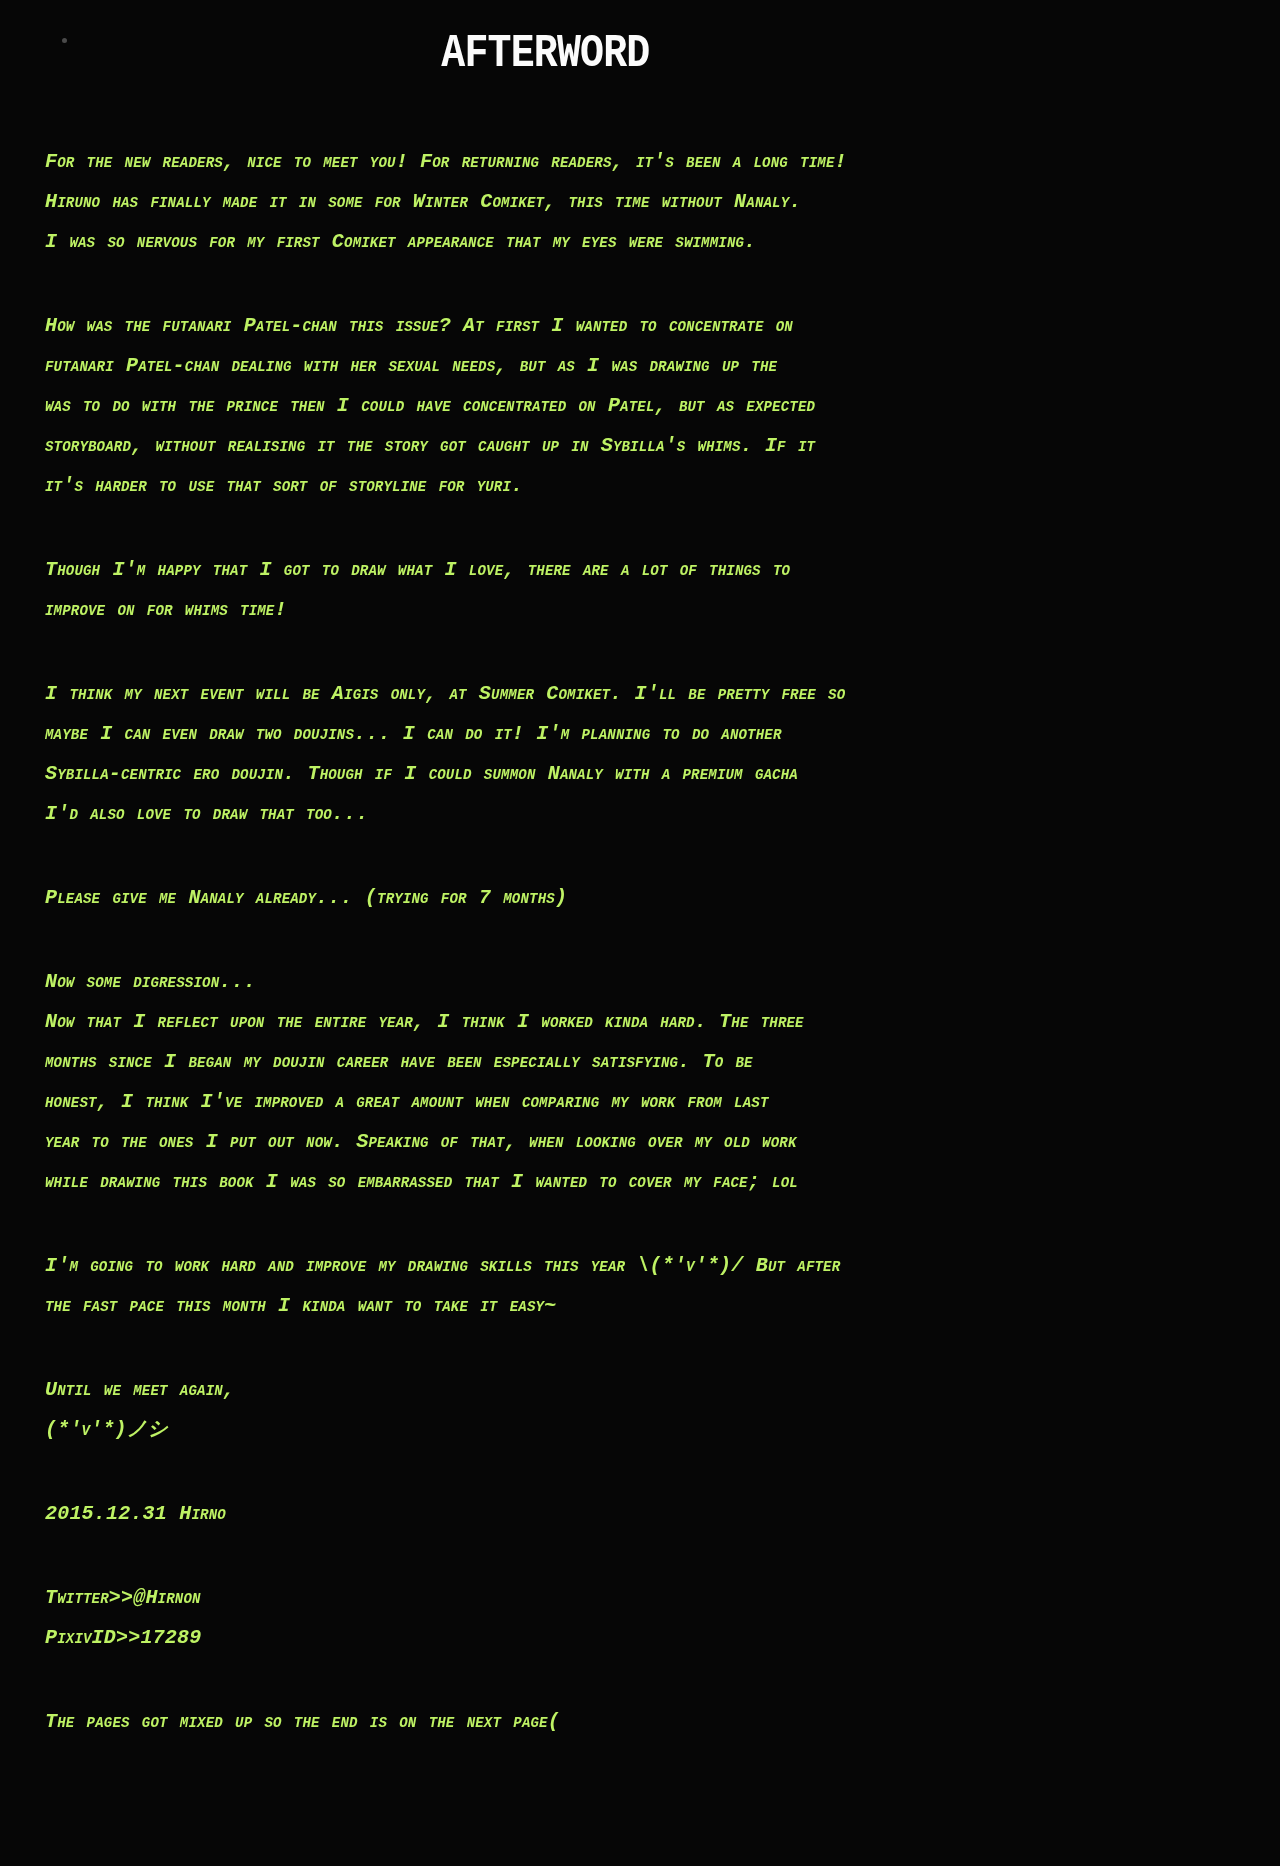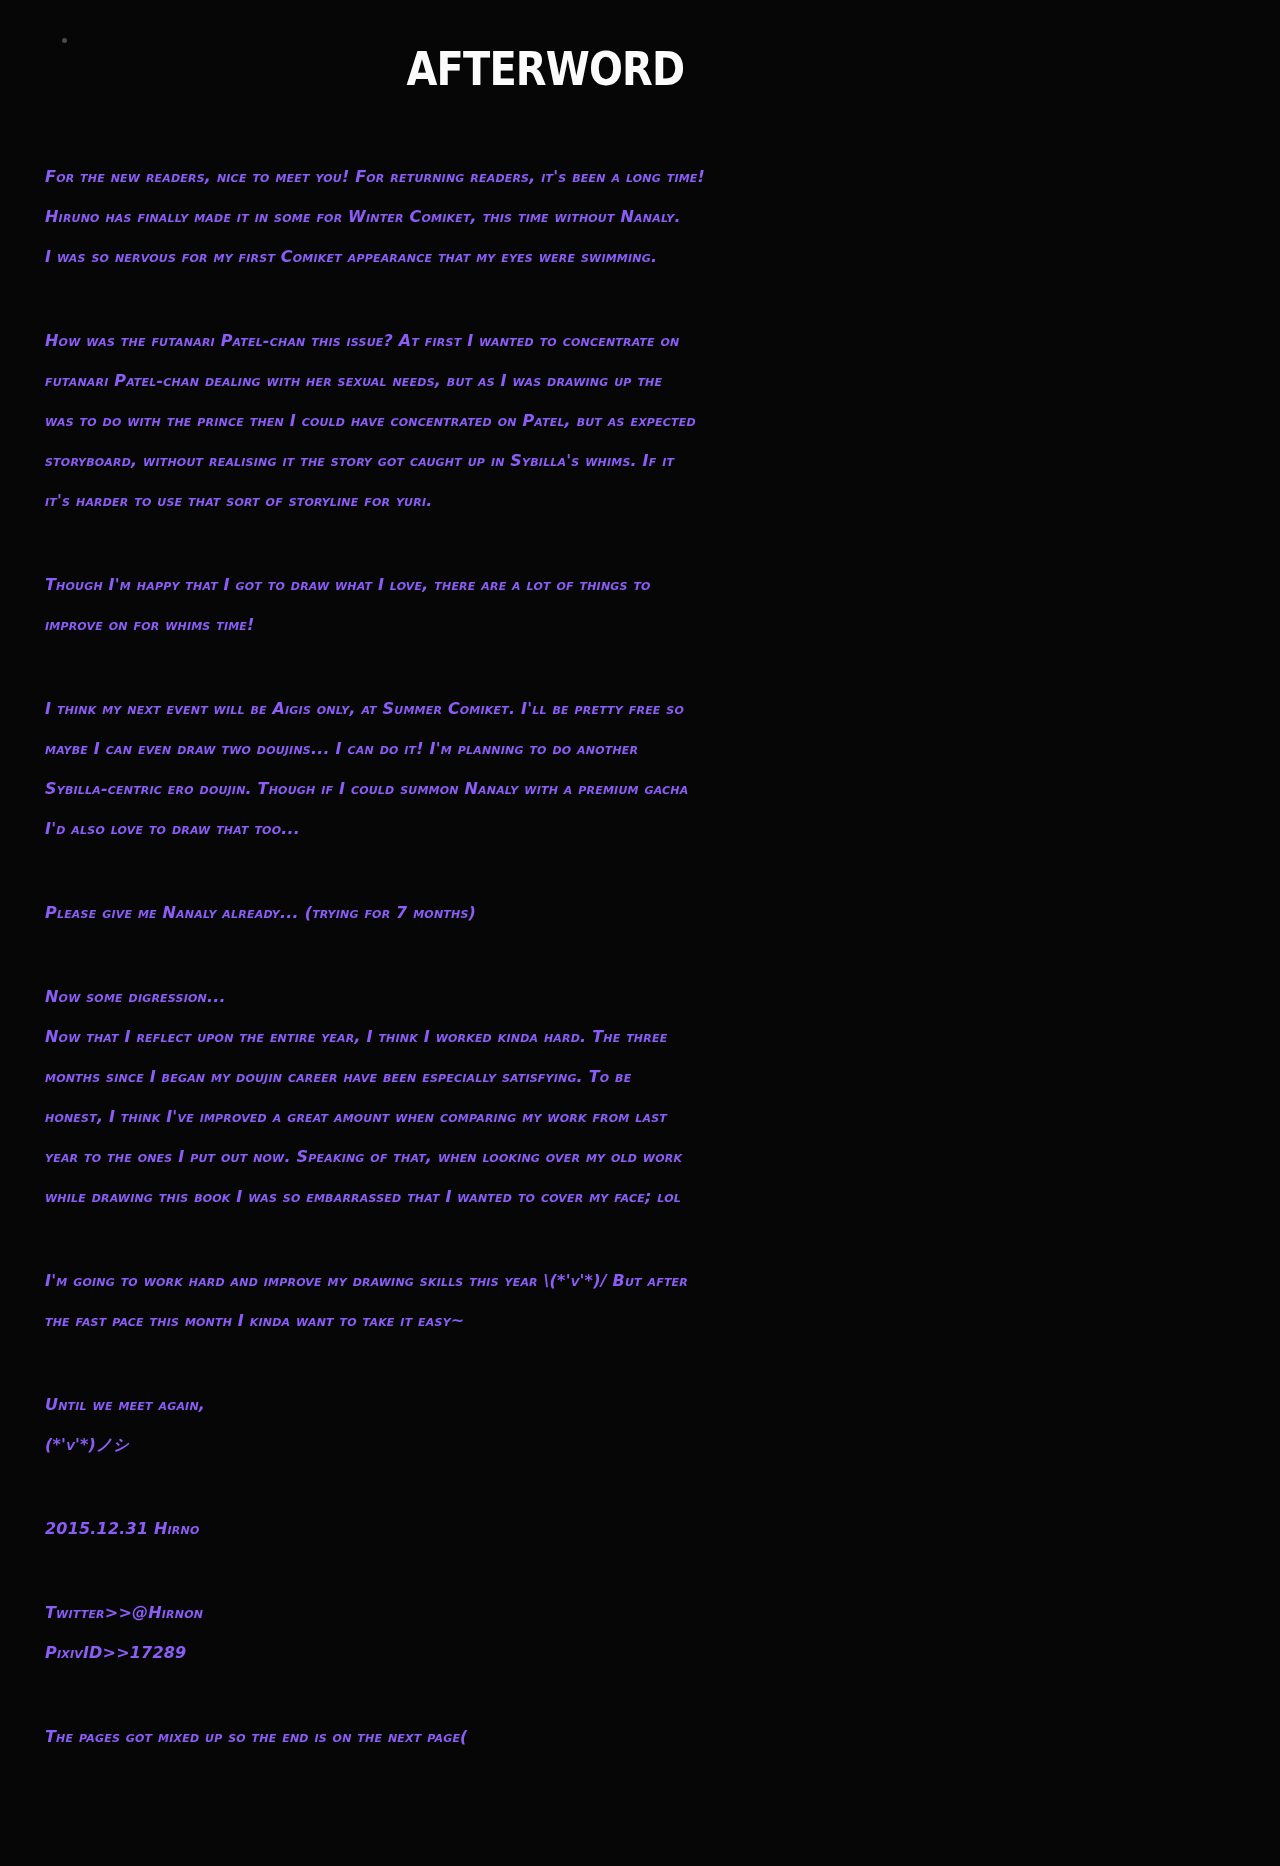--- a/index.html
+++ b/index.html
@@ -12,22 +12,23 @@
     width: 1280px;
     height: 1866px;
     background: #060606;
     overflow: hidden;
     font-family: "DejaVu Sans", sans-serif;
   }
   .content {
     position: relative;
     box-sizing: border-box;
     width: 1080px;
-    padding: 41px 0 0 45px;
+    padding: 26px 0 0 45px;
     color: #f2f2f2;
+    font-family: Liberation Mono, monospace;
   }
   .page-title {
     text-align: center;
     font-weight: bold;
     font-size: 47px;
     line-height: 56px;
     letter-spacing: -1px;
     color: #fbfbfb;
     width: 1000px;
   }
@@ -39,25 +40,25 @@
   .para {
     margin: 44px 0 0 0;
   }
   .para.first {
     margin-top: 60px;
   }
   .tline {
     font-style: italic;
     font-weight: bold;
     font-variant: small-caps;
-    font-size: 16px;
+    font-size: 20px;
     line-height: 40px;
     letter-spacing: 0.2px;
     white-space: nowrap;
-    color: #8b5cf6;
+    color: #bef264;
   }
   .artifact-dot {
     position: absolute;
     left: 62px;
     top: 38px;
     width: 5px;
     height: 5px;
     border-radius: 50%;
     background: #4a4a4a;
   }

